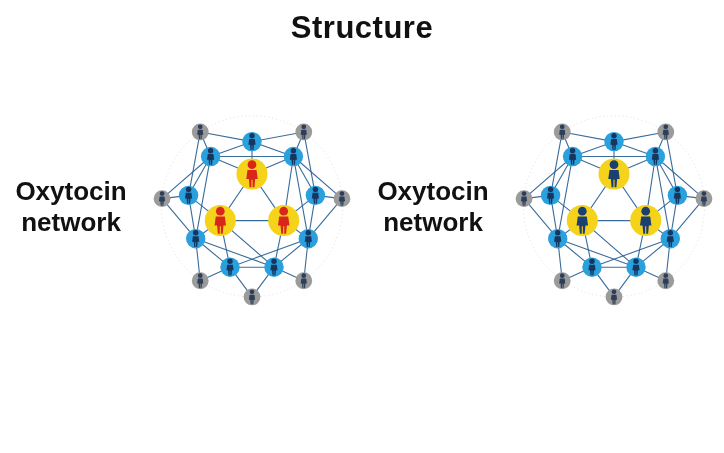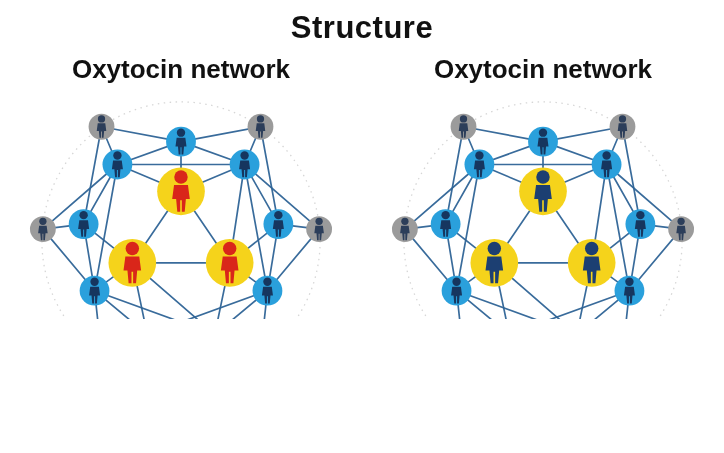--- a/index.html
+++ b/index.html
@@ -24,21 +24,20 @@
     letter-spacing: 0.5px;
   }
   .row {
     display: flex;
     width: 724px;
     justify-content: space-between;
   }
   .panel {
     width: 362px;
     display: flex;
-    flex-direction: column;
     align-items: center;
   }
   .net-title {
     margin: 2px 0 2px 0;
     font-size: 26px;
     font-weight: bold;
     color: #111111;
     text-align: center;
   }
   .net {

